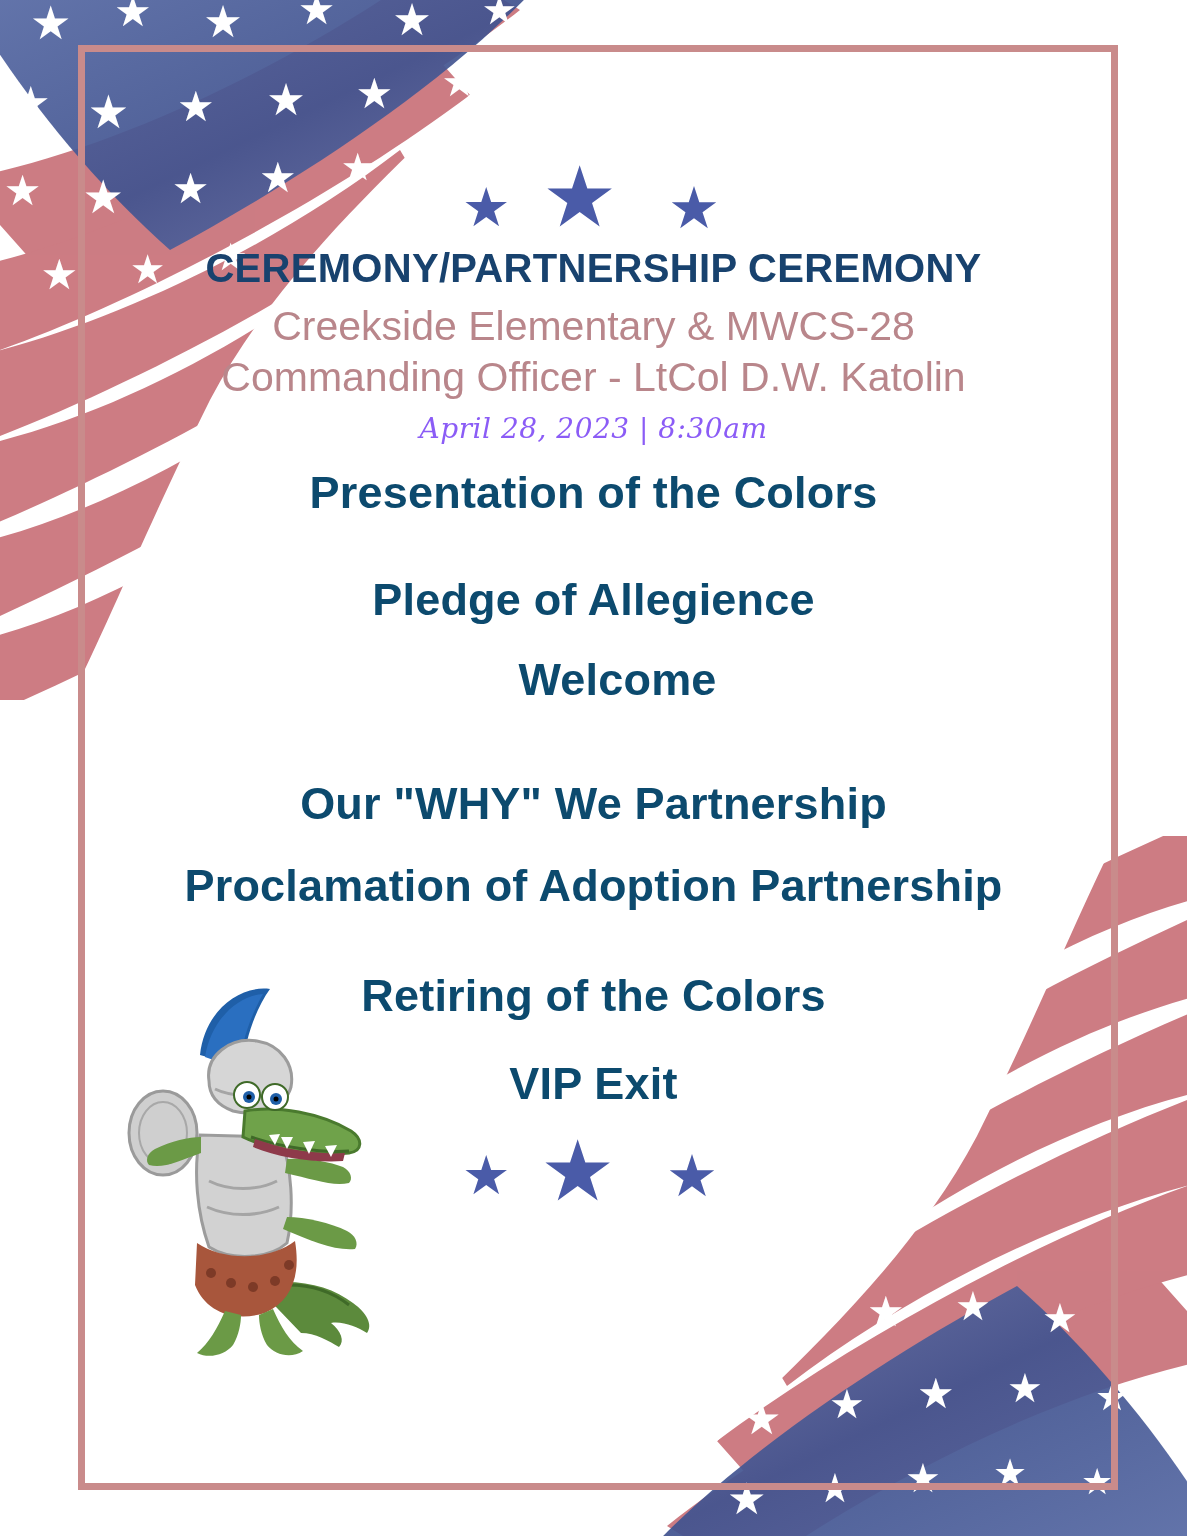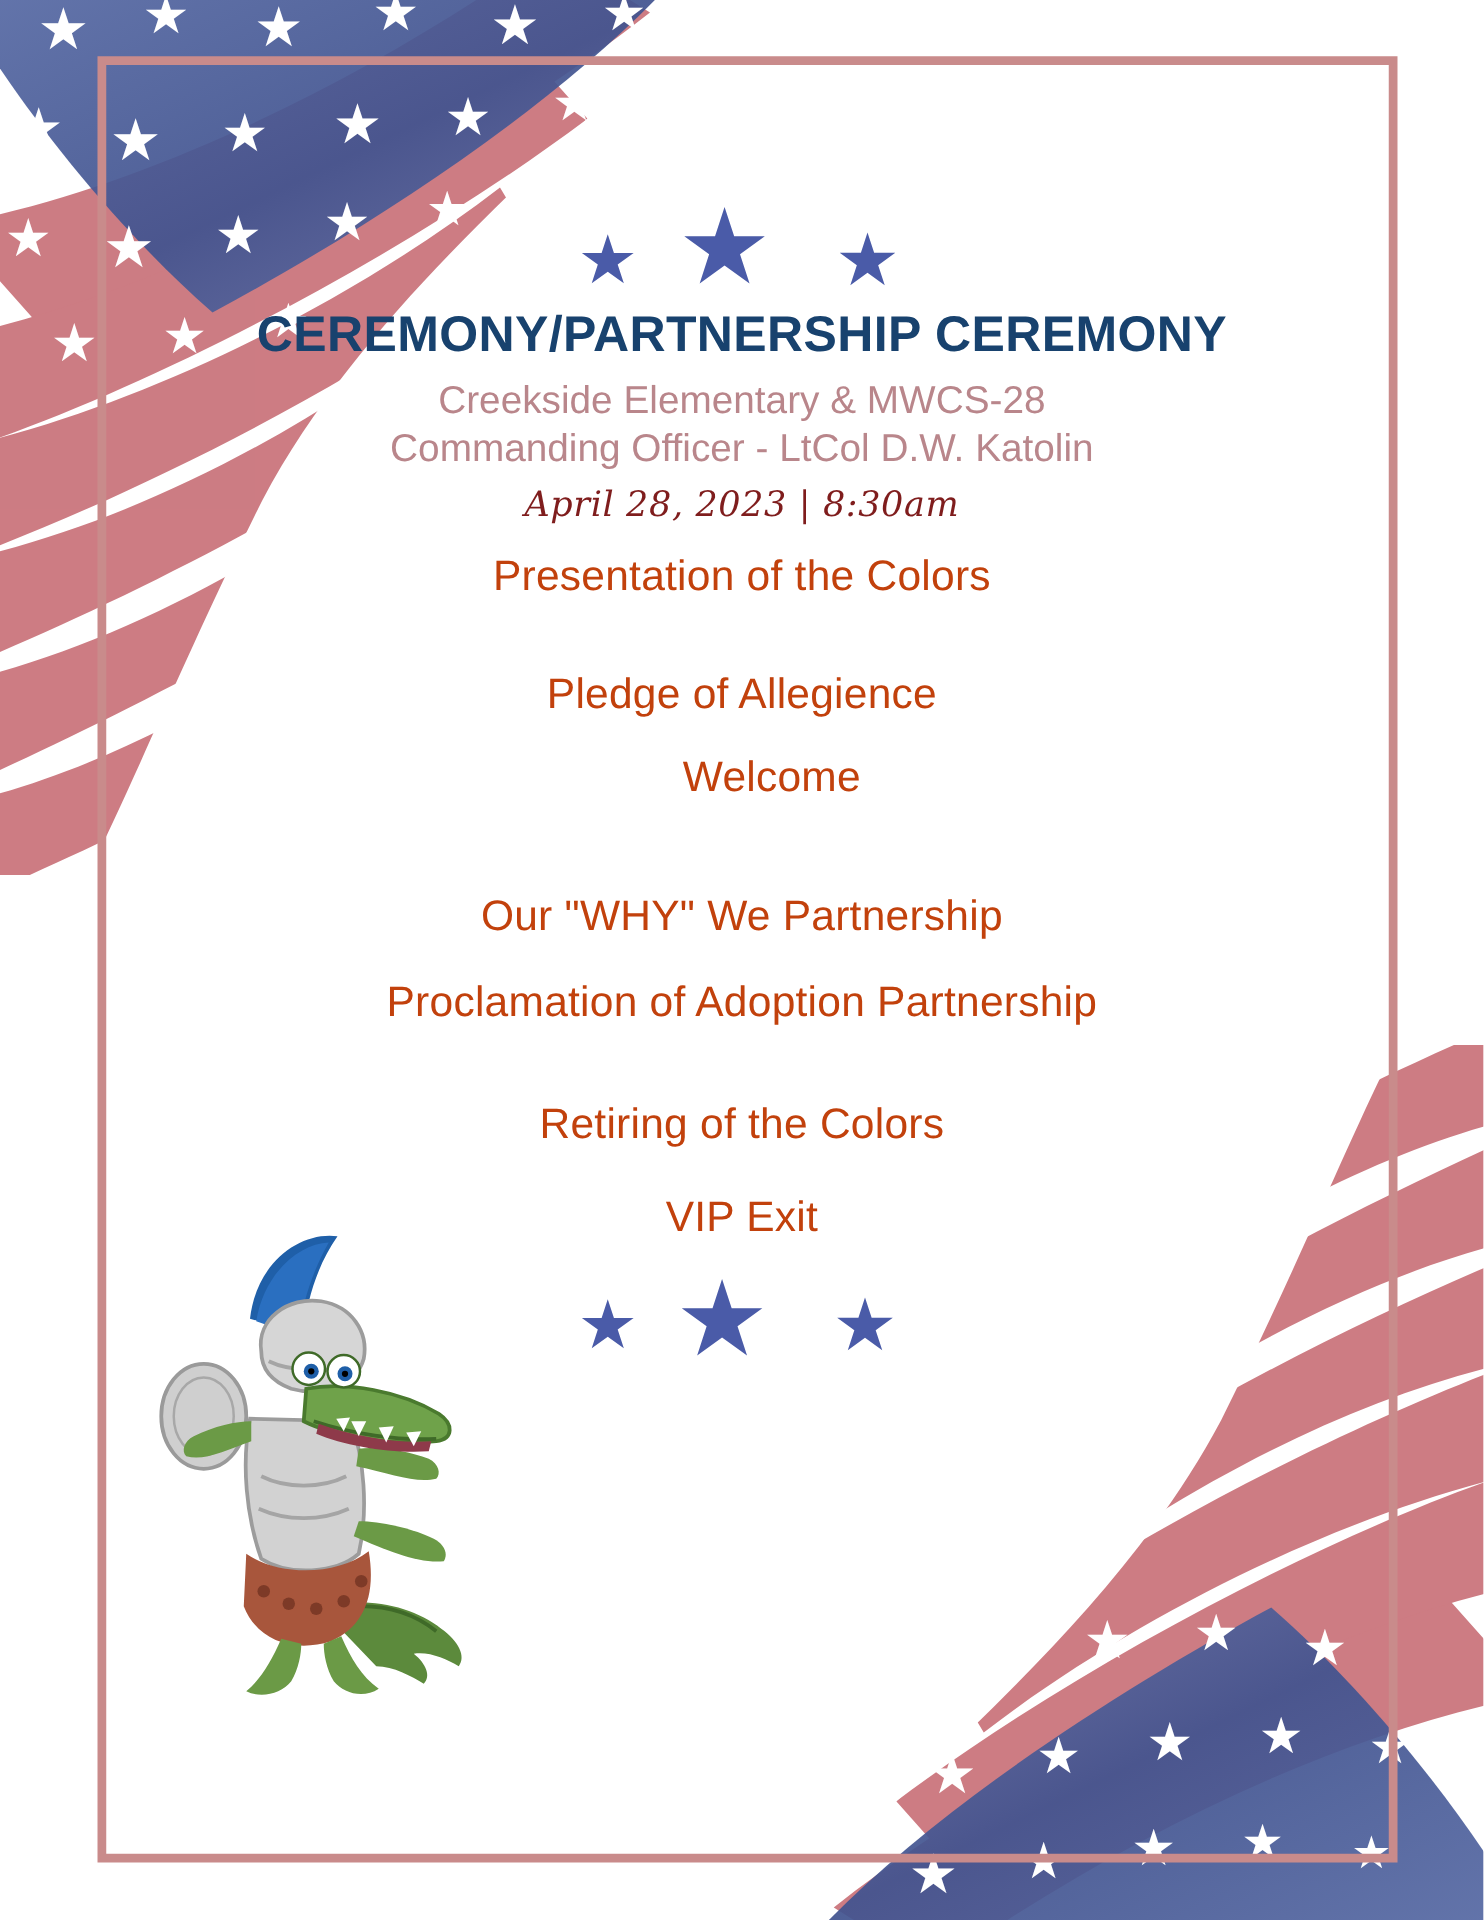--- a/index.html
+++ b/index.html
@@ -61,41 +61,41 @@
   }
 
   .title {
     font-size: 40px;
     font-weight: bold;
     color: #18426e;
     letter-spacing: 0.3px;
     margin-top: 6px;
   }
   .subtitle {
-    font-size: 31px;
+    font-size: 41px;
     color: #b9868b;
     line-height: 1.25;
     margin-top: 10px;
   }
   .datetime {
     font-family: "DejaVu Serif", serif;
     font-style: italic;
     font-size: 28px;
-    color: #7f1d1d;
+    color: #8b5cf6;
     margin-top: 8px;
     letter-spacing: 0.5px;
   }
 
   .agenda {
     margin-top: 22px;
   }
   .agenda-item {
-    font-size: 34px;
-    font-weight: normal;
-    color: #c2410c;
+    font-size: 45px;
+    font-weight: bold;
+    color: #0c4a6e;
     letter-spacing: 0.2px;
   }
   .sp-0 { margin-top: 0px; }
   .sp-1 { margin-top: 55px; }
   .sp-2 { margin-top: 28px; margin-left: 48px; }
   .sp-3 { margin-top: 72px; }
   .sp-4 { margin-top: 74px; }
   .sp-5 { margin-top: 30px; }
   .sp-6 { margin-top: 58px; }
   .sp-7 { margin-top: 36px; }

